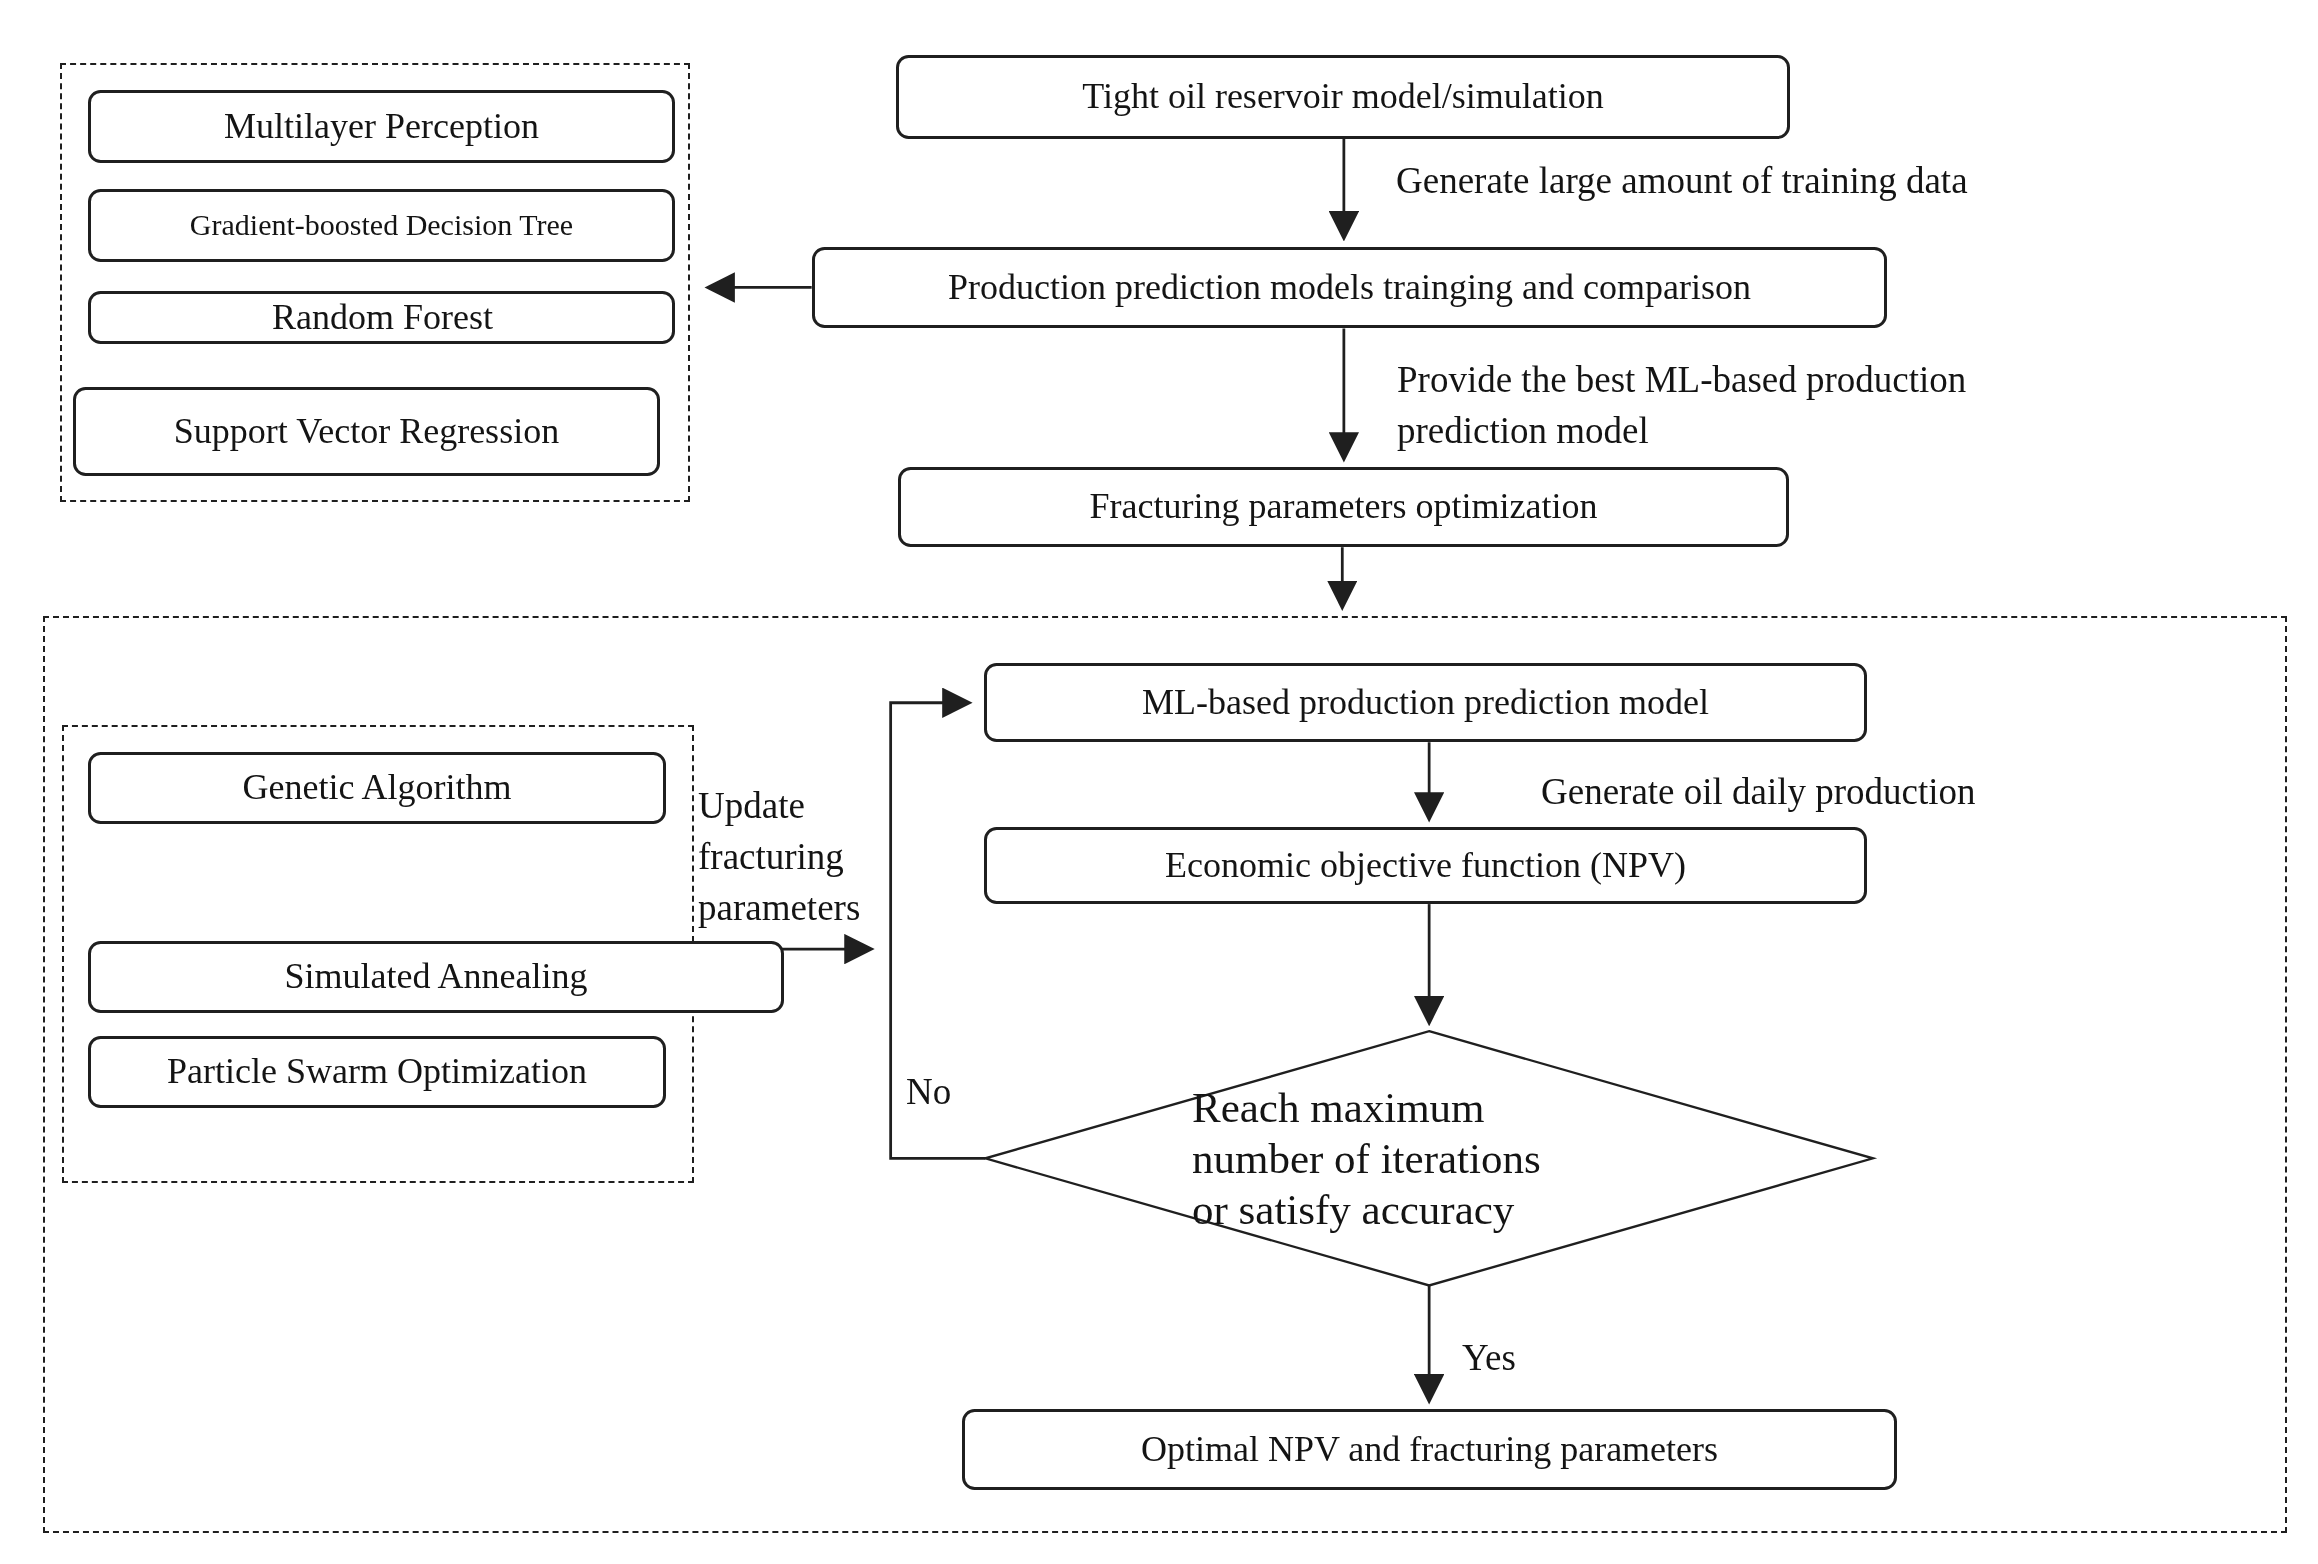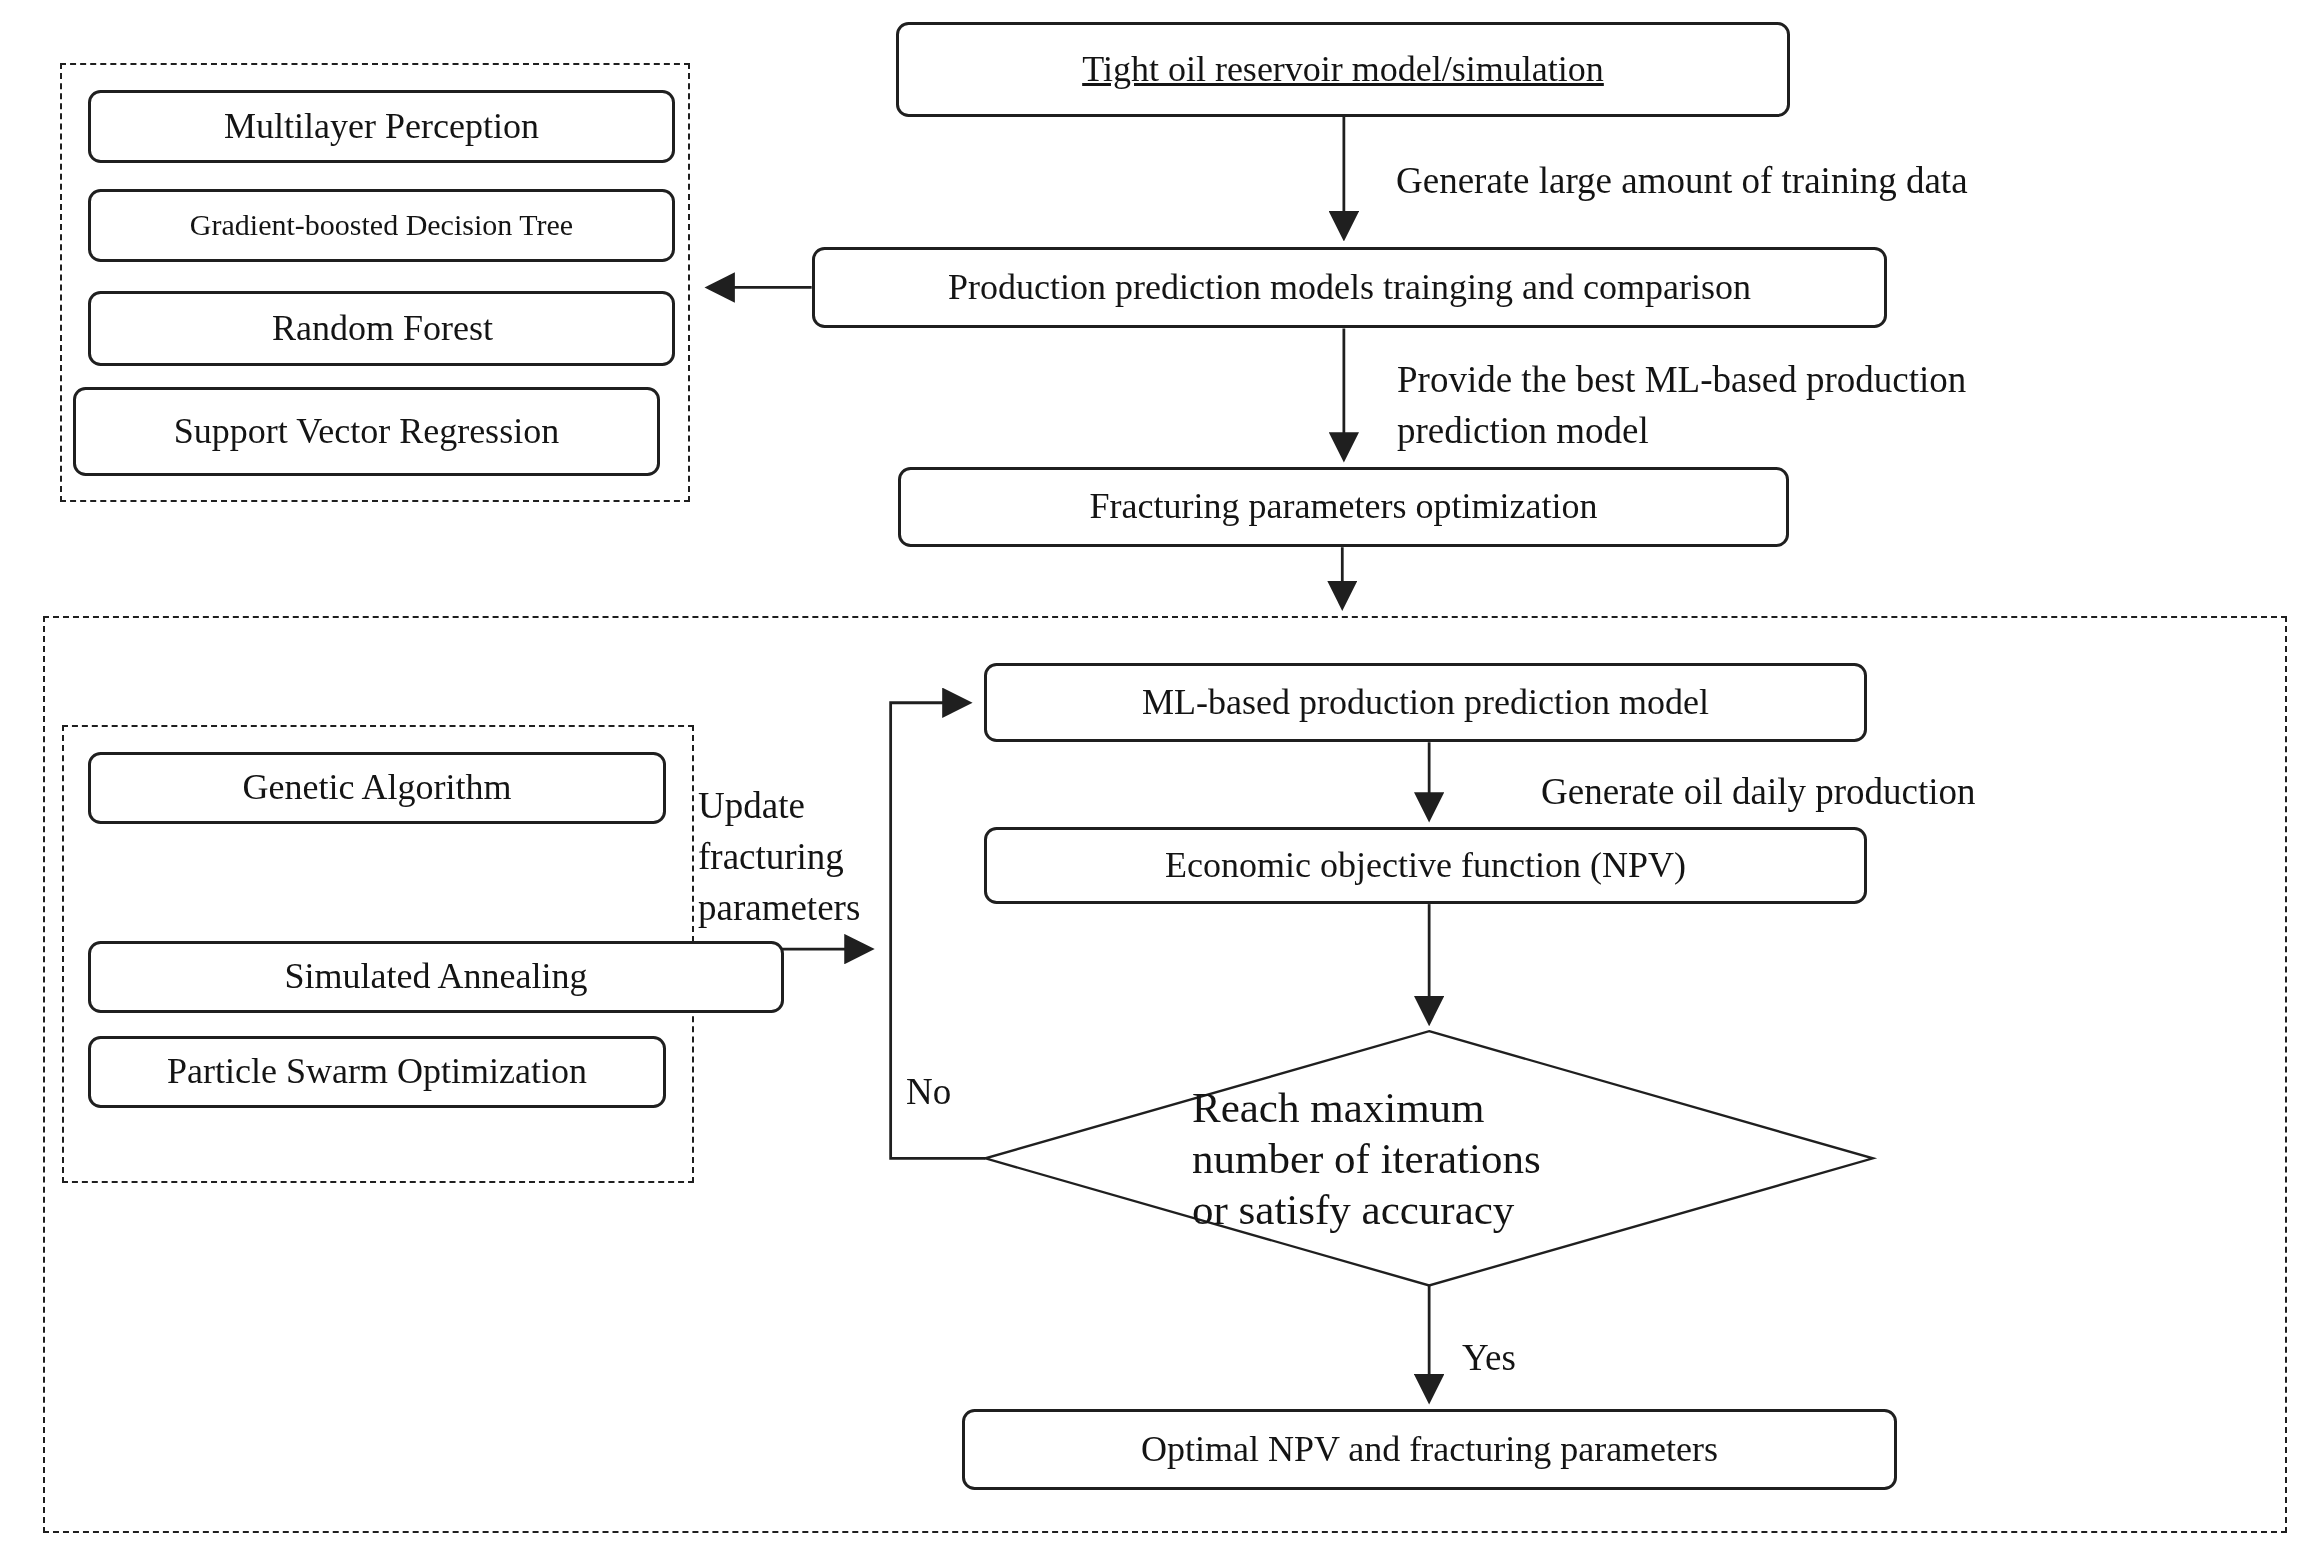--- a/index.html
+++ b/index.html
@@ -90,25 +90,25 @@
 
     <polygon points="1810,1306 2372,1467 1810,1628 1248,1467" fill="#ffffff" stroke="#1f1f1f" stroke-width="3"></polygon>
   </svg>
 
   <div class="dashed-group" style="left:60px; top:63px; width:630px; height:439px;"></div>
 
   <div class="box" style="left:88px; top:90px; width:587px; height:73px;">Multilayer Perception</div>
 
   <div class="box small-text" style="left:88px; top:189px; width:587px; height:73px;">Gradient-boosted Decision Tree</div>
 
-  <div class="box" style="left:88px; top:291px; width:587px; height:75px;padding-left:16px;">Random Forest</div>
+  <div class="box" style="left:88px; top:291px; width:587px; height:53px;padding-left:16px;">Random Forest</div>
 
   <div class="box" style="left:73px; top:387px; width:587px; height:89px;">Support Vector Regression</div>
 
-  <div class="box" style="left:896px; top:22px; width:894px; height:95px;text-decoration:underline;">Tight oil reservoir model/simulation</div>
+  <div class="box" style="left:896px; top:55px; width:894px; height:84px;">Tight oil reservoir model/simulation</div>
 
   <div class="flow-label" style="left:1396px; top:156px;">Generate large amount of training data</div>
 
   <div class="box" style="left:812px; top:247px; width:1075px; height:81px;">Production prediction models trainging and comparison</div>
 
   <div class="flow-label wrap" style="left:1397px; top:354px; width:663px;">Provide the best ML-based production prediction model</div>
 
   <div class="box" style="left:898px; top:467px; width:891px; height:80px;">Fracturing parameters optimization</div>
 
   <div class="dashed-group" style="left:43px; top:616px; width:2244px; height:917px;"></div>

